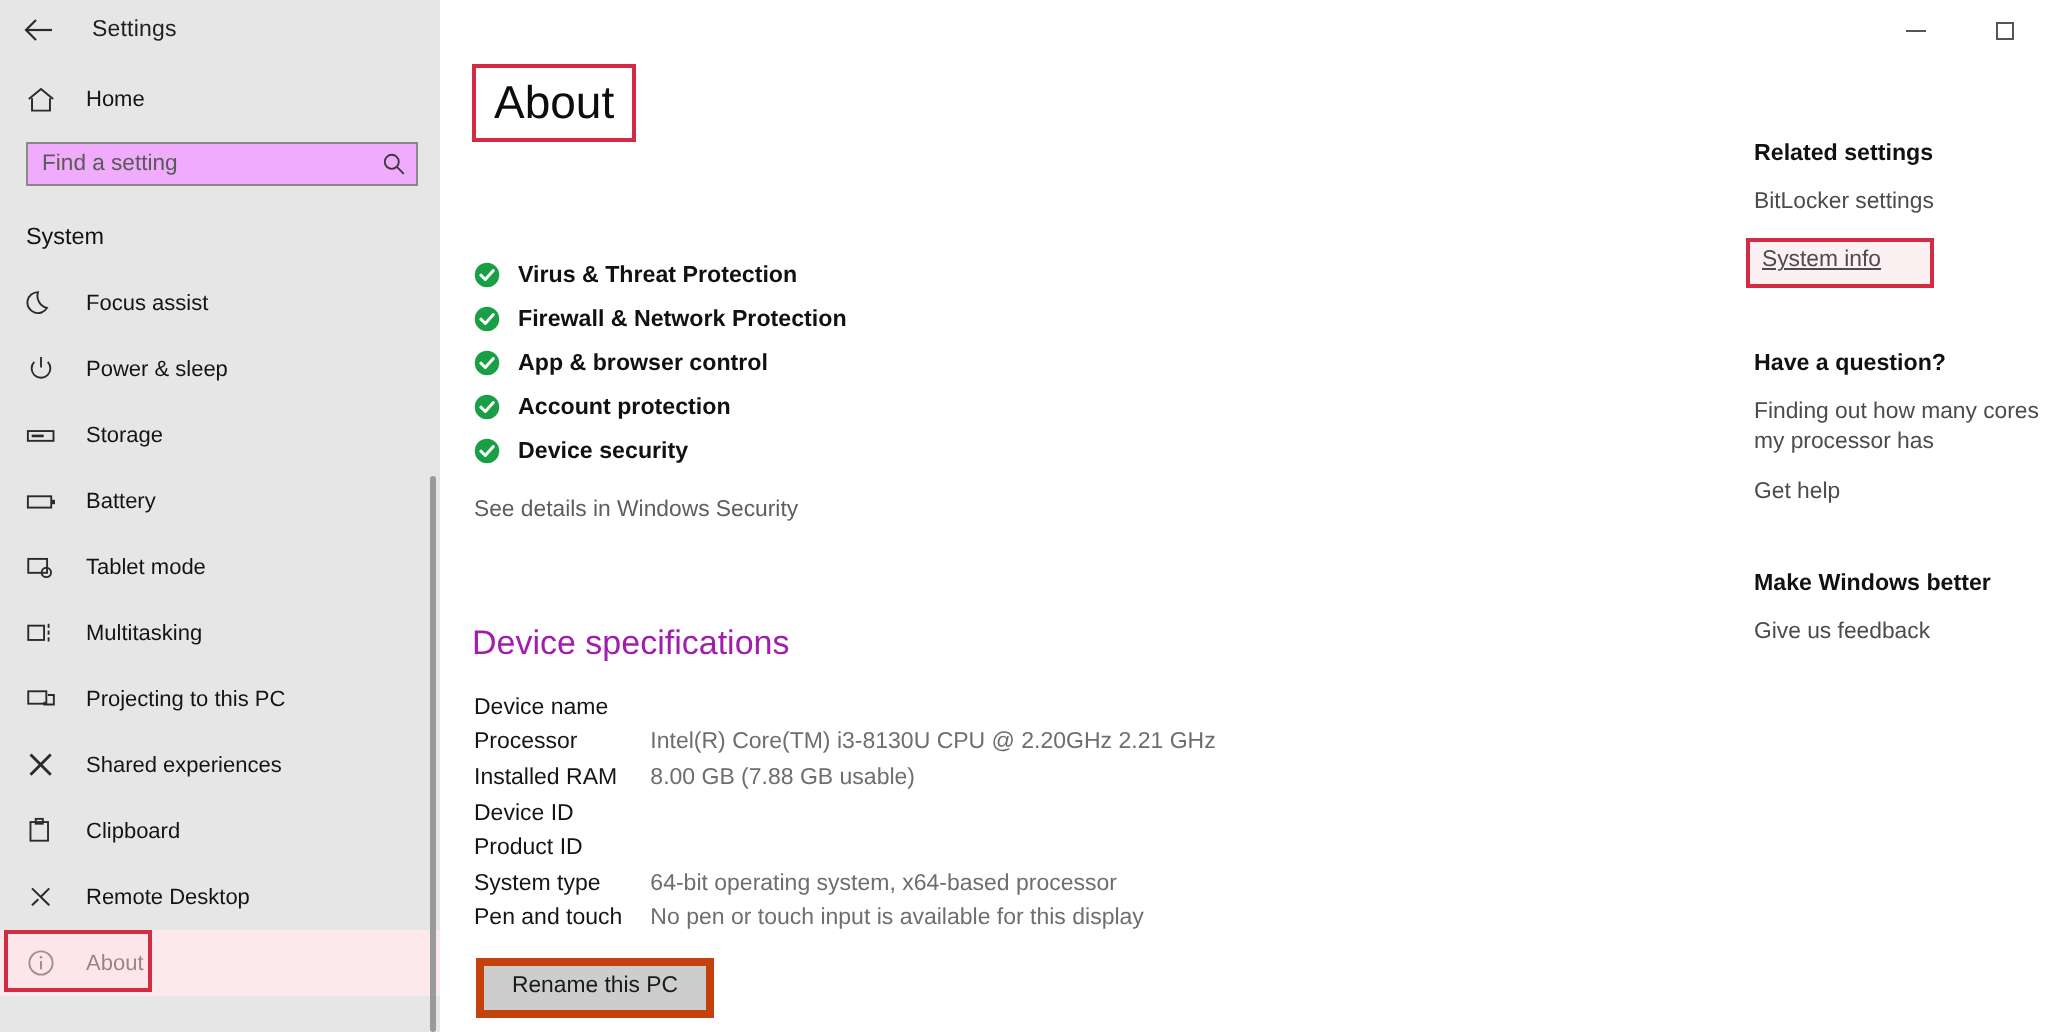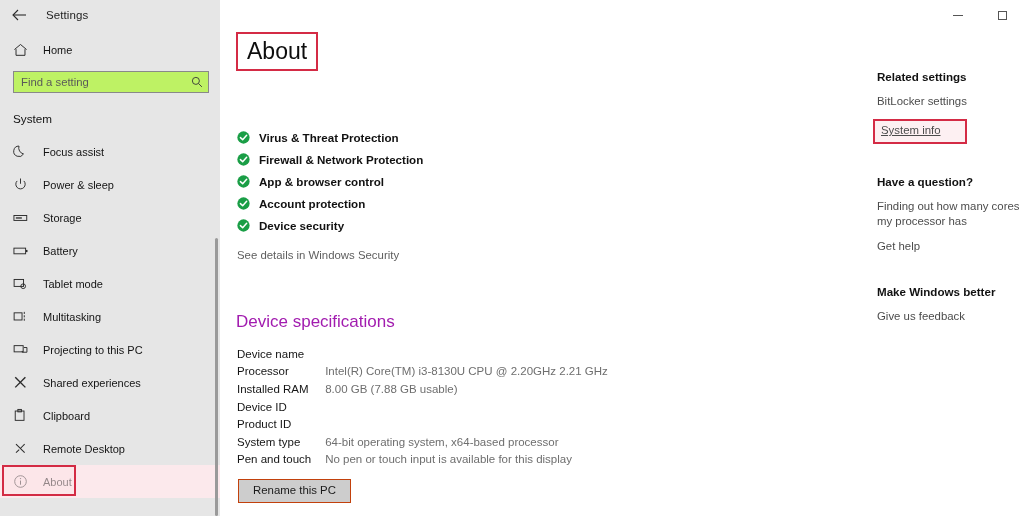--- a/index.html
+++ b/index.html
@@ -102,21 +102,21 @@
     color: #141414;
     white-space: nowrap;
   }
 
   .home-row { height: 30px; margin-top: 5px; }
 
   .search-wrap {
     margin: 6px 11px 0 13px;
     height: 22px;
     border: 1px solid #898989;
-    background: #bef264;
+    background: #f0abfc;
     display: flex;
     align-items: center;
     padding: 0 5px 0 7px;
   }
   .search-wrap input {
     flex: 1;
     border: none;
     outline: none;
     background: transparent;
     font-family: "Liberation Sans", sans-serif;
@@ -251,21 +251,21 @@
     white-space: nowrap;
   }
   .spec-key { color: #151515; width: 80px; padding-right: 14px !important; }
   .spec-val { color: #6e6e6e; }
 
   .rename-btn {
     position: absolute;
     left: 18px;
     top: 449px;
     background: #cdcdcd;
-    border: 1px solid #c2410c;
+    border: 4px solid #c2410c;
     font-family: "Liberation Sans", sans-serif;
     font-size: 11.4px;
     color: #1a1a1a;
     padding: 5px 14px 6px 14px;
     line-height: 1;
     cursor: default;
   }
 
   
   .rail {

